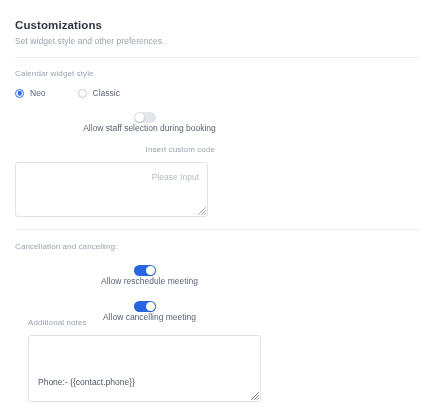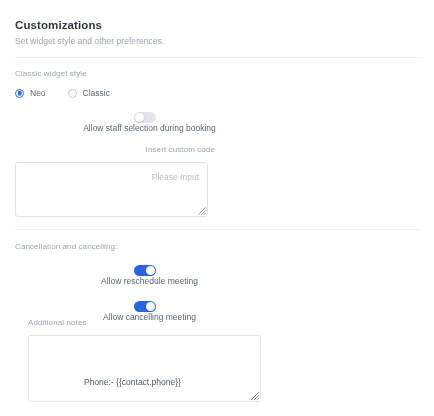--- a/index.html
+++ b/index.html
@@ -74,21 +74,21 @@
   .radio-row {
     display: flex;
     align-items: center;
     margin-top: 9px;
   }
   .radio-option {
     display: flex;
     align-items: center;
     cursor: pointer;
   }
-  .radio-option + .radio-option { margin-left: 22px; }
+  .radio-option + .radio-option { margin-left: 32px; }
   .radio-mark {
     width: 9px;
     height: 9px;
     border-radius: 50%;
     border: 1px solid #c3c9d4;
     box-sizing: border-box;
     background: #ffffff;
     position: relative;
     flex: none;
   }
@@ -161,21 +161,20 @@
   }
   .ta {
     position: relative;
     box-sizing: border-box;
     border: 1px solid #dfe3e9;
     border-radius: 3px;
     background: #ffffff;
     margin-top: 7px;
     overflow: hidden;
     font-family: "Liberation Sans", sans-serif;
-    padding-left: 46px;
   }
   .ta-code { width: 193px; height: 55px; }
   .ta-inner {
     padding: 7px 8px;
     font-size: 8.5px;
     line-height: 14px;
     color: #5a6474;
     white-space: pre-wrap;
   }
   .ta-placeholder { color: #b4bbc6; }
@@ -223,21 +222,21 @@
 <div class="panel">
 
   <div class="header">
     <div class="header-title">Customizations</div>
     <div class="header-sub">Set widget style and other preferences.</div>
   </div>
 
   <div class="divider divider-top"></div>
 
   <div class="widget-style-block">
-    <div class="field-label">Classic widget style</div>
+    <div class="field-label">Calendar widget style</div>
 
     <div class="radio-row">
       <div class="radio-option">
         <span class="radio-mark checked"></span>
         <span class="radio-text">Neo</span>
       </div>
       <div class="radio-option">
         <span class="radio-mark"></span>
         <span class="radio-text">Classic</span>
       </div>

